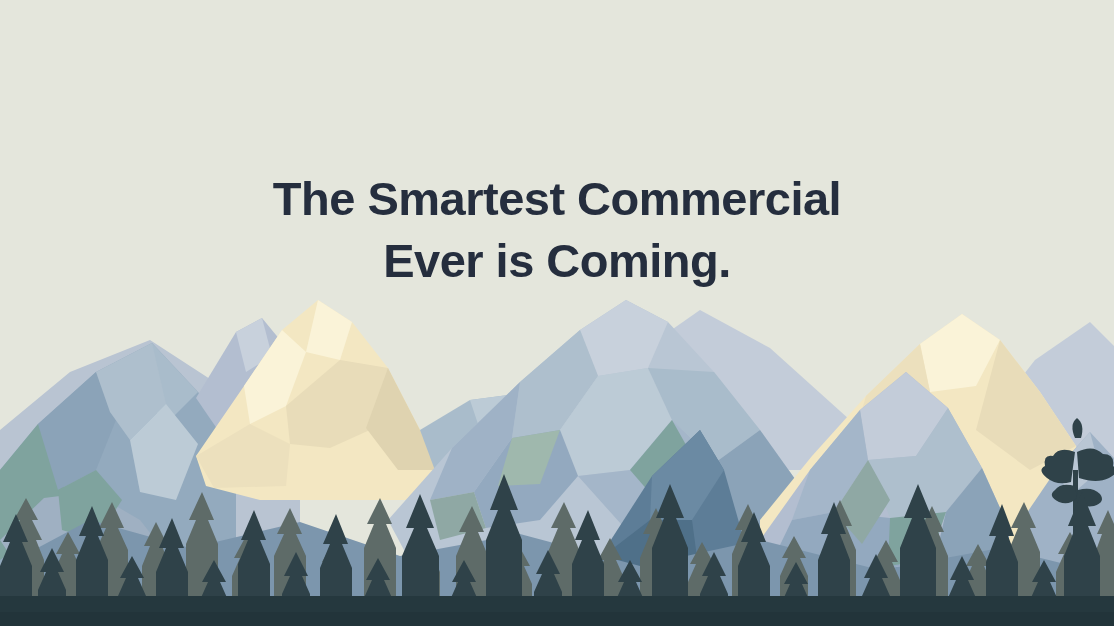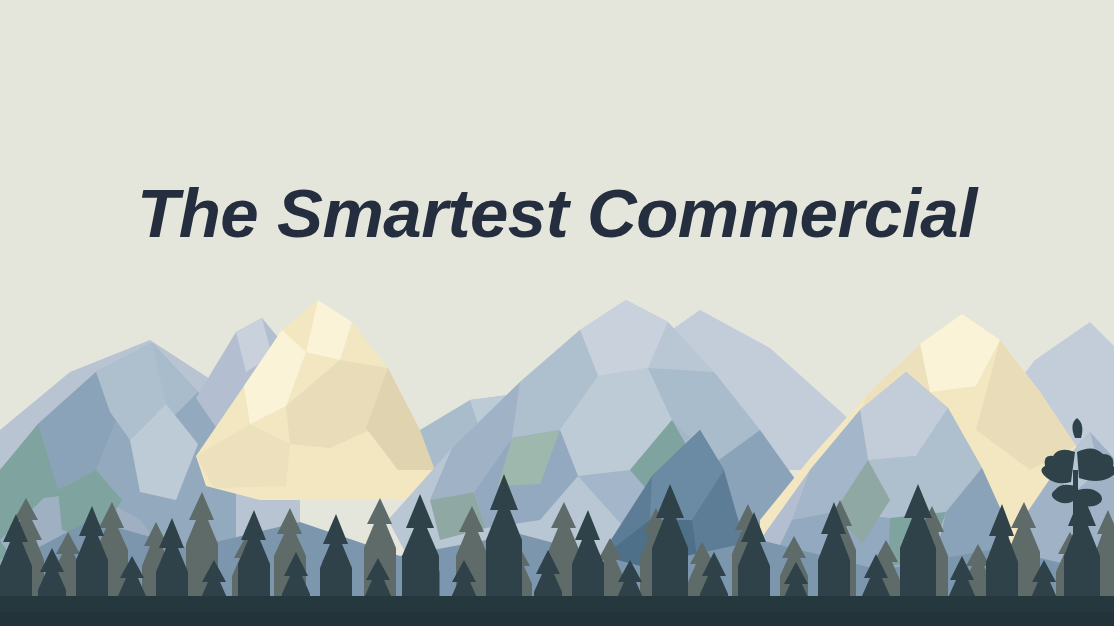--- a/index.html
+++ b/index.html
@@ -28,27 +28,26 @@
     left: 0;
     right: 0;
     top: 168px;
     z-index: 5;
     text-align: center;
     padding: 0 40px;
     box-sizing: border-box;
   }
   #headline .line {
     display: block;
-    font-size: 69px;
+    font-size: 47px;
     line-height: 1.32;
     font-weight: 700;
     letter-spacing: -0.5px;
     color: #252e3e;
     white-space: nowrap;
-    font-style: italic;
   }
 </style>
 </head>
 <body>
 
 <div id="slide">
 
   <svg id="scenery" viewBox="0 0 1114 626" preserveAspectRatio="none">
 
     <rect x="0" y="0" width="1114" height="626" fill="#e4e6dc"></rect>
@@ -195,15 +194,16 @@
       <path d="M986 626 L986 562 L996 536 L989 536 L1002 504 L1014 536 L1008 536 L1018 562 L1018 626 Z"></path>
       <path d="M1030 626 L1030 600 L1038 582 L1032 582 L1044 560 L1056 582 L1050 582 L1058 600 L1058 626 Z"></path>
       <path d="M1064 626 L1064 556 L1076 526 L1068 526 L1082 492 L1096 526 L1088 526 L1100 556 L1100 626 Z"></path>
       <rect x="0" y="596" width="1114" height="30" fill="#25383e"></rect>
       <rect x="0" y="612" width="1114" height="14" fill="#22343a"></rect>
     </g>
   </svg>
 
   <div id="headline">
     <span class="line">The Smartest Commercial</span>
+    <span class="line">Ever is Coming.</span>
   </div>
 
 </div>
 
 </body></html>

